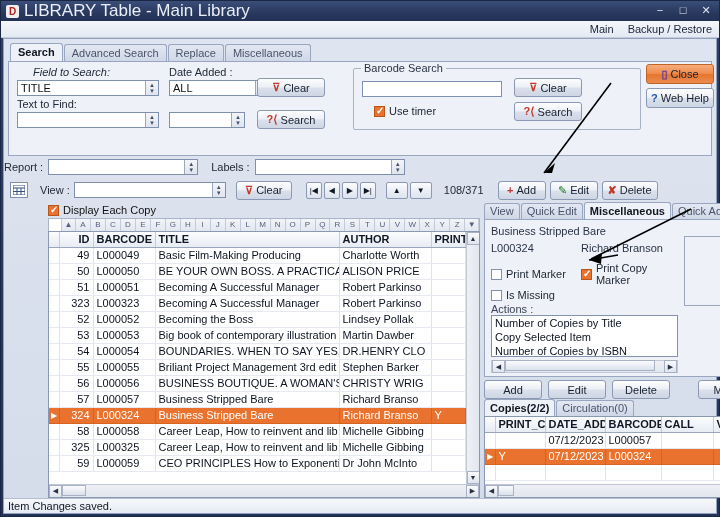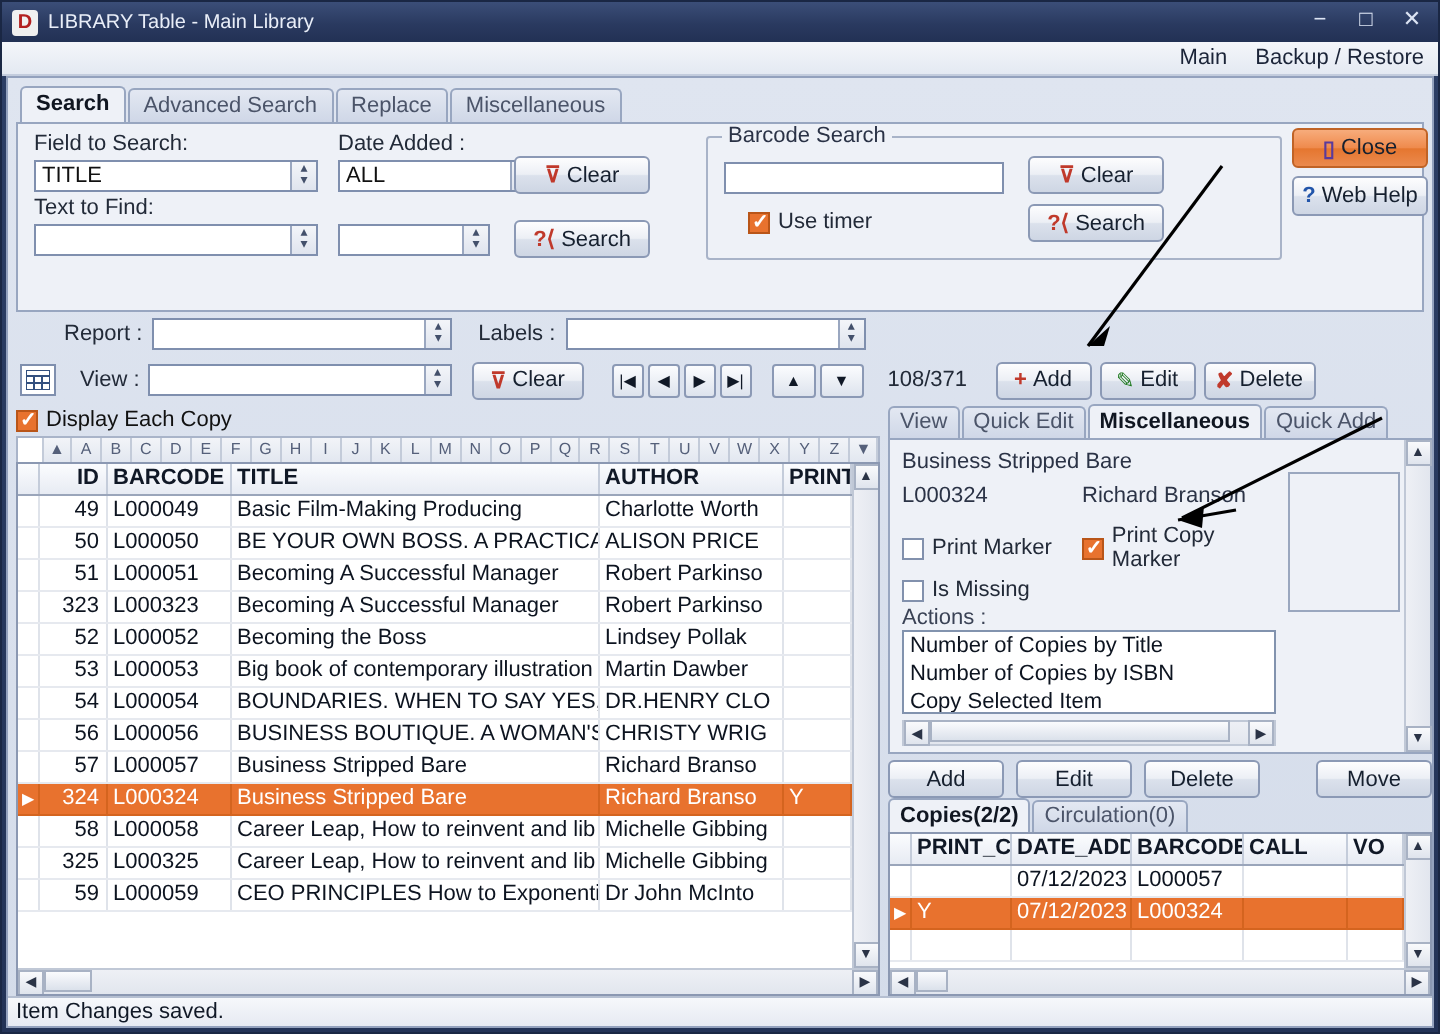--- a/index.html
+++ b/index.html
@@ -24,21 +24,21 @@
     background:linear-gradient(180deg,#3b4e78 0%,#2a3a60 55%,#223154 100%);
     display:flex; align-items:center; padding:0 2px 0 5px;
     color:#e9eef8;
   }
   .title-ico {
     width:13px; height:13px; border-radius:2px;
     background:#f0f0f0; color:#b32020; font-weight:bold;
     font-size:10px; line-height:13px; text-align:center;
     margin-right:5px; flex:0 0 13px;
   }
-  .title-text { font-size:10px; flex:1; white-space:nowrap; overflow:hidden;}
+  .title-text { font-size:17px; flex:1; white-space:nowrap; overflow:hidden;}
   .winbtns { display:flex; gap:1px; }
   .winbtn {
     width:22px; height:16px; color:#dde5f4; font-size:11px;
     text-align:center; line-height:15px;
   }
   
   .menubar {
     height:17px; flex:0 0 17px;
     background:linear-gradient(180deg,#f4f6fa,#e4e9f2);
     border-bottom:1px solid #c3ccdd;
@@ -112,37 +112,37 @@
   .group {
     border:1px solid #a8b3c8; position:absolute;
     border-radius:2px;
   }
   .group > .glbl {
     position:absolute; top:-7px; left:7px; background:#eef1f7;
     padding:0 3px; font-size:11px; color:#2a3246;
   }
   
   .reportrow {
-    flex:0 0 22px; display:flex; align-items:center; padding-left:28px; gap:5px;
+    flex:0 0 22px; display:flex; align-items:center; gap:5px;
   }
   .viewrow {
     flex:0 0 24px; display:flex; align-items:center; padding-left:6px; gap:4px;
   }
   .navbtn {
     width:16px; height:17px; border:1px solid #8b99b5; border-radius:2px;
     background:linear-gradient(180deg,#fbfcfe,#dde3ed);
     font-size:8px; color:#101826; display:flex; align-items:center;
     justify-content:center;
   }
   .grid-ico {
     width:18px; height:16px; border:1px solid #7f8fae; background:#fff;
     display:flex; align-items:center; justify-content:center;
   }
   
-  .split { flex:1; display:flex; padding:0 4px 0 4px; gap:4px; min-height:0; }
+  .split { flex:1; display:flex; padding:0 4px 0 4px; gap:4px; min-height:0;margin-left:40px; }
   .leftpane { width:432px; flex:0 0 432px; display:flex; flex-direction:column; min-height:0;}
   .rightpane { flex:1; display:flex; flex-direction:column; min-height:0; }
   .dispcopy { height:16px; display:flex; align-items:center; font-size:11px; color:#111;}
   .alphabar {
     height:13px; display:flex; align-items:stretch;
     background:linear-gradient(180deg,#f2f4f8,#e2e7f0);
     border:1px solid #a9b4c9; border-bottom:none;
   }
   .alphabar .ab {
     flex:1; border-right:1px solid #c3cbd9; font-size:8px; color:#55607a;
@@ -239,21 +239,21 @@
 
     <div class="tabstrip">
       <div class="tab active">Search</div>
       <div class="tab">Advanced Search</div>
       <div class="tab">Replace</div>
       <div class="tab">Miscellaneous</div>
     </div>
 
     <div class="tabbody">
 
-      <div class="lbl" style="position:absolute;left:8px;top:4px;">Field to Search:</div>
+      <div class="lbl" style="position:absolute;left:24px;top:4px;font-style:italic;">Field to Search:</div>
       <div class="inp" style="position:absolute;left:8px;top:18px;width:142px;">
         <span>TITLE</span>
         <span class="spin">
             <span>▴</span>
             <span>▾</span>
           </span>
       </div>
 
       <div class="lbl" style="position:absolute;left:8px;top:36px;">Text to Find:</div>
       <div class="inp" style="position:absolute;left:8px;top:50px;width:142px;">
@@ -498,20 +498,28 @@
                     <tr>
                       <td class="marker"></td>
                       <td class="num">54</td>
                       <td class="">L000054</td>
                       <td class="">BOUNDARIES. WHEN TO SAY YES,</td>
                       <td class="">DR.HENRY CLO</td>
                       <td class=""></td>
                     </tr>
                     <tr>
                       <td class="marker"></td>
+                      <td class="num">55</td>
+                      <td class="">L000055</td>
+                      <td class="">Briliant Project Management 3rd edit</td>
+                      <td class="">Stephen Barker</td>
+                      <td class=""></td>
+                    </tr>
+                    <tr>
+                      <td class="marker"></td>
                       <td class="num">56</td>
                       <td class="">L000056</td>
                       <td class="">BUSINESS BOUTIQUE. A WOMAN'S</td>
                       <td class="">CHRISTY WRIG</td>
                       <td class=""></td>
                     </tr>
                     <tr>
                       <td class="marker"></td>
                       <td class="num">57</td>
                       <td class="">L000057</td>
@@ -596,22 +604,22 @@
                 <span class="lbl">Print Copy Marker</span>
               </div>
             </div>
             <div style="display:flex;align-items:center;margin-bottom:2px;">
               <span class="chk"></span>
               <span class="lbl">Is Missing</span>
             </div>
             <div class="lbl" style="color:#3a4255;">Actions :</div>
             <div class="listbox">
               <div>Number of Copies by Title</div>
+              <div>Copy Selected Item</div>
               <div>Number of Copies by ISBN</div>
-              <div>Copy Selected Item</div>
             </div>
             <div class="hscroll" style="margin-top:3px;border:1px solid #c0c8d6;">
               <div style="display:flex;">
                 <div class="sbbtn">◀</div>
                 <div class="hthumb" style="margin-left:0;flex:0 0 150px;"></div>
               </div>
               <div class="sbbtn">▶</div>
             </div>
           </div>
           <div class="sidebox"></div>

